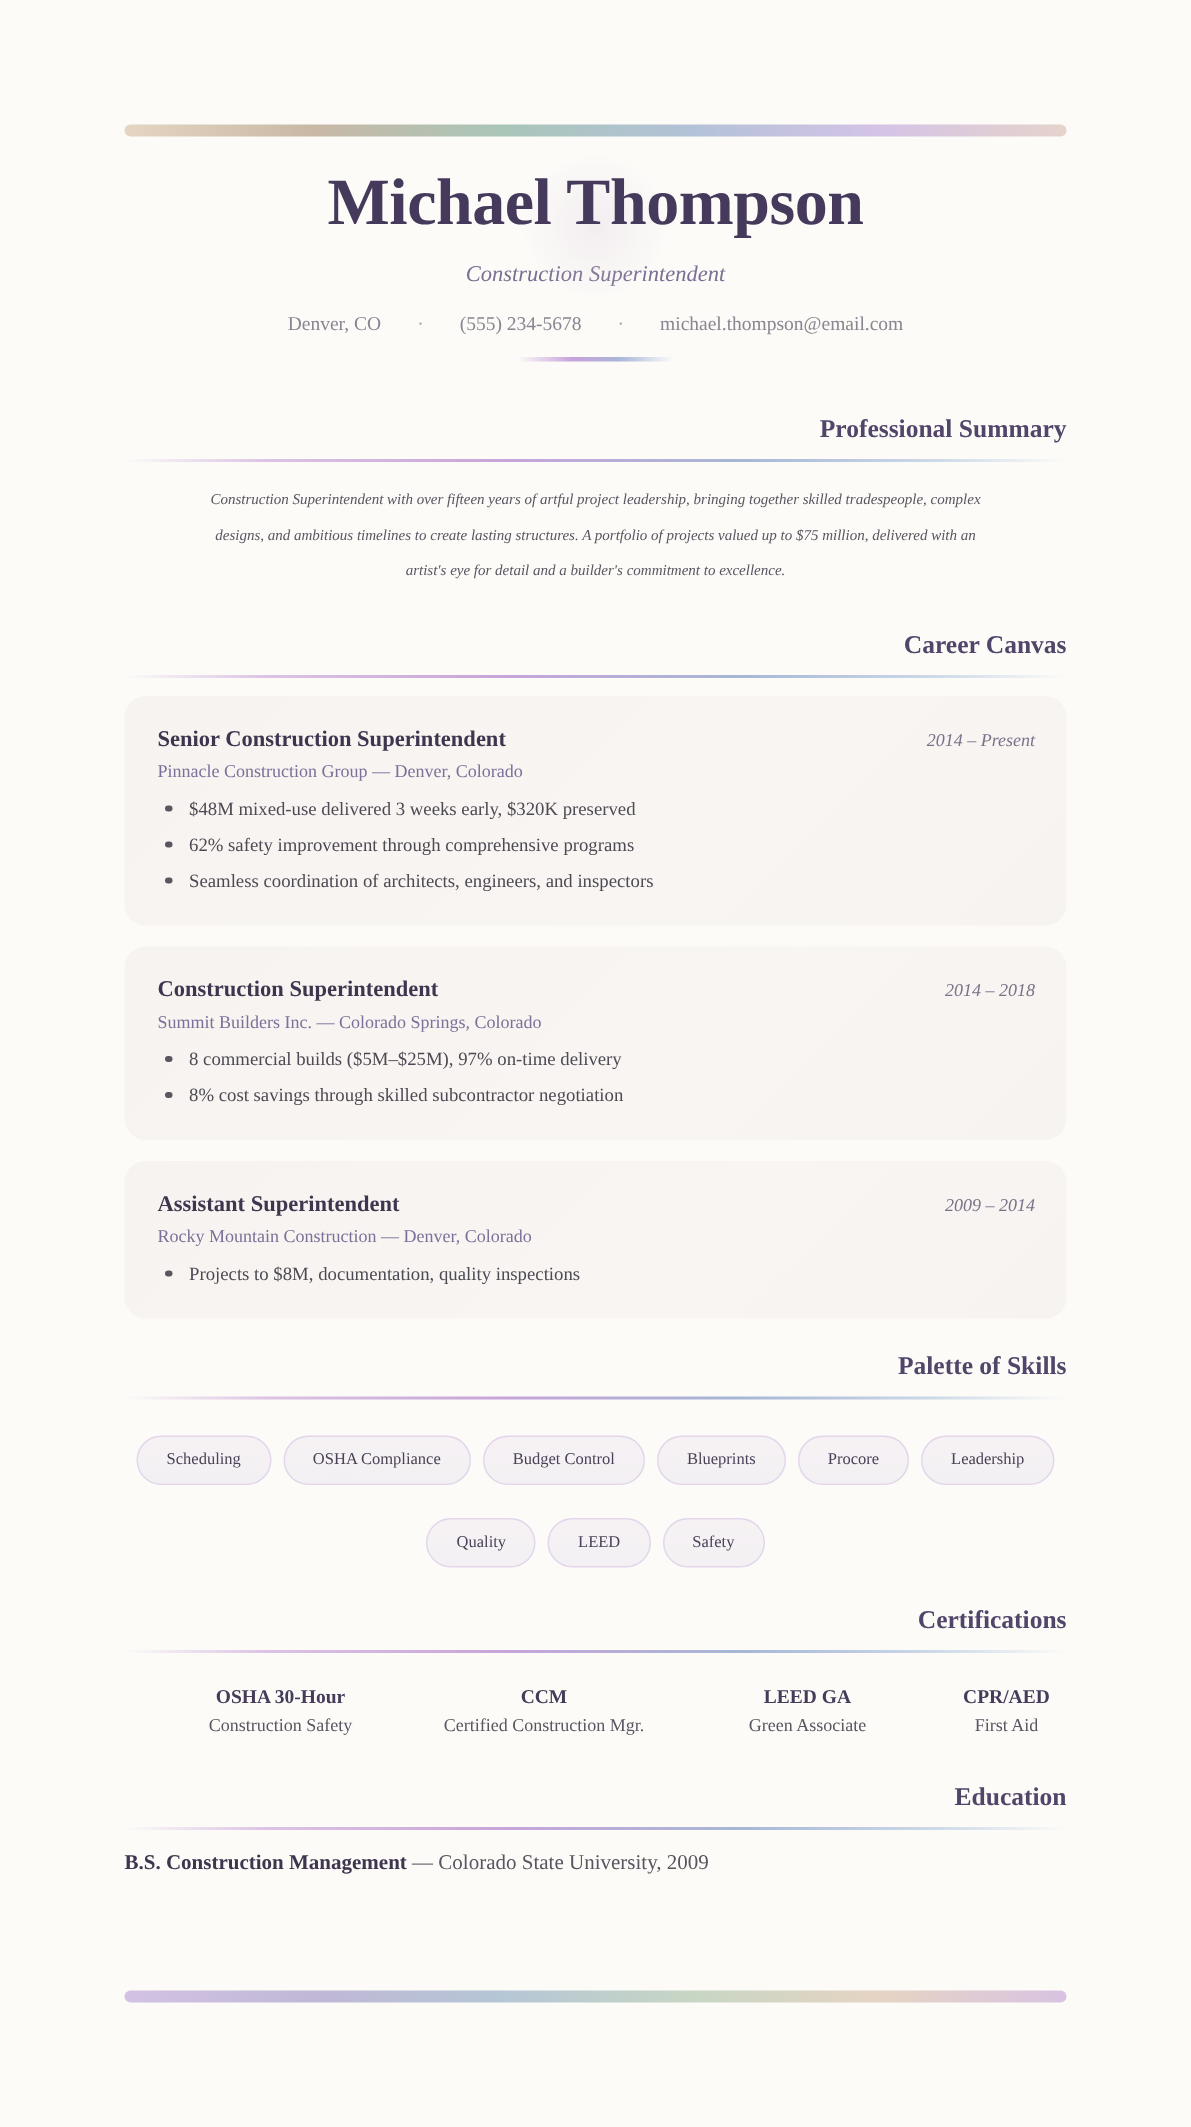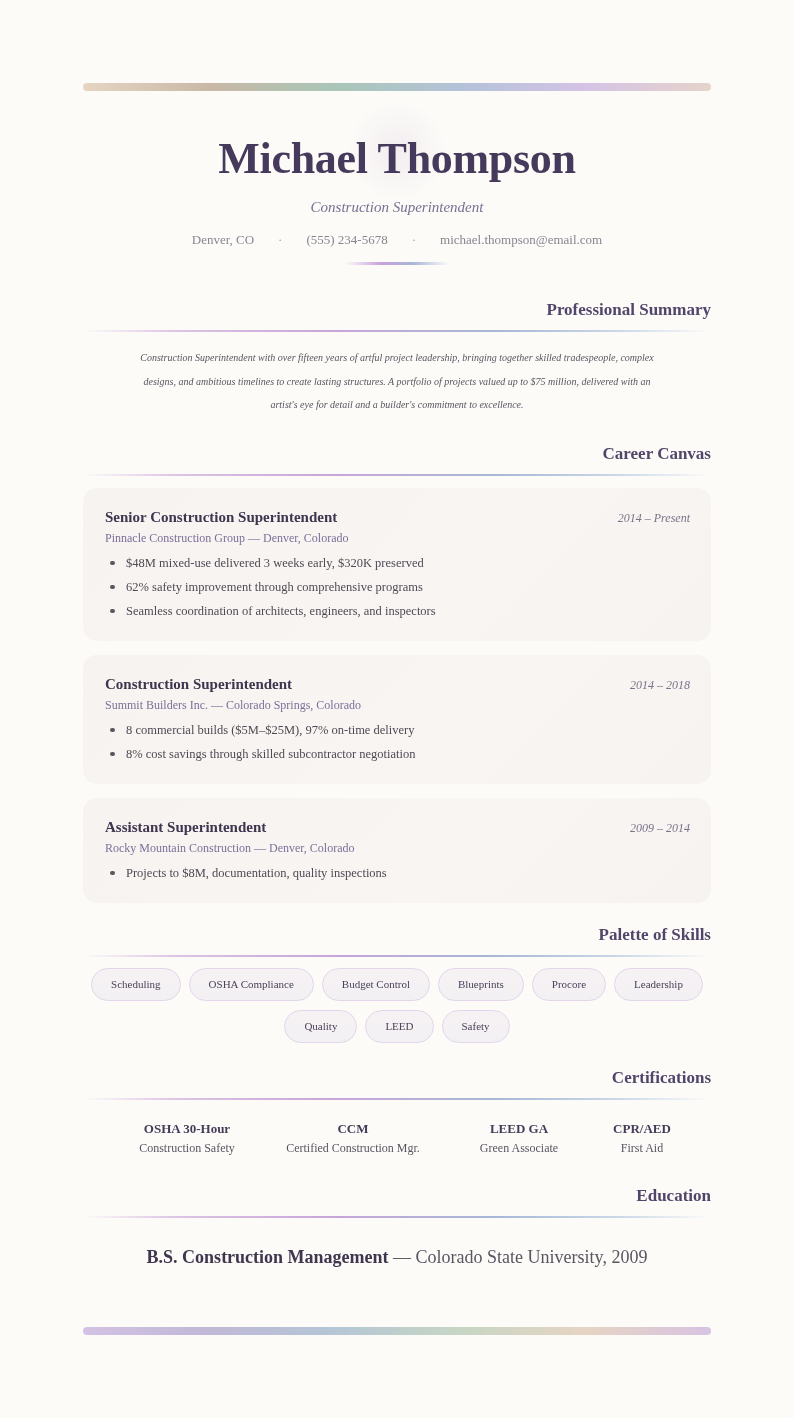--- a/index.html
+++ b/index.html
@@ -26,21 +26,21 @@
   }
   .bottom-bar {
     background: linear-gradient(90deg, #d3c2e3 0%, #c0b8d6 20%, #b5c6d6 40%, #c7d6c4 60%, #e6d4c3 80%, #d8c3e2 100%);
     position: absolute;
     top: 1244px;
     left: 0;
   }
   .header {
     text-align: center;
     position: relative;
-    padding-top: 40px;
+    padding-top: 16px;
   }
   .header .glow {
     position: absolute;
     left: 264px; top: 10px;
     width: 100px; height: 100px;
     border-radius: 50%;
     background: radial-gradient(circle, rgba(225,210,225,0.35) 0%, rgba(252,251,248,0) 70%);
   }
   .name {
     position: relative;
@@ -160,46 +160,47 @@
     height: 33px;
     padding: 0 19px;
     border-radius: 17px;
     border: 1px solid #e3d5ea;
     background: linear-gradient(180deg, #f6f2f4 0%, #f3f0f3 100%);
     font-size: 11px;
     color: #4a4258;
     display: flex;
     align-items: center;
     justify-content: center;
+    margin-top: 13px;
   }
   .certs-section { margin-top: 25px; }
   .certs {
     margin-top: 21px;
     display: flex;
-    justify-content: flex-start;
+    justify-content: space-between;
     gap: 12px;
   }
   .cert { text-align: center; }
   .cert-name {
     font-size: 13px;
     font-weight: bold;
     color: #463c5a;
     line-height: 16px;
   }
   .cert-desc {
     margin-top: 4px;
     font-size: 12px;
     color: #5a5560;
     line-height: 15px;
   }
   .edu-section { margin-top: 30px; }
   .edu {
-    margin-top: 30px;
-    text-align: center;
-    font-size: 18px;
+    margin-top: 14px;
+    text-align: left;
+    font-size: 14px;
     color: #5a5560;
     line-height: 18px;
   }
   .edu .degree { font-weight: bold; color: #3f354f; }
 </style>
 </head>
 <body>
 
 <div class="page">
   <div class="top-bar"></div>

